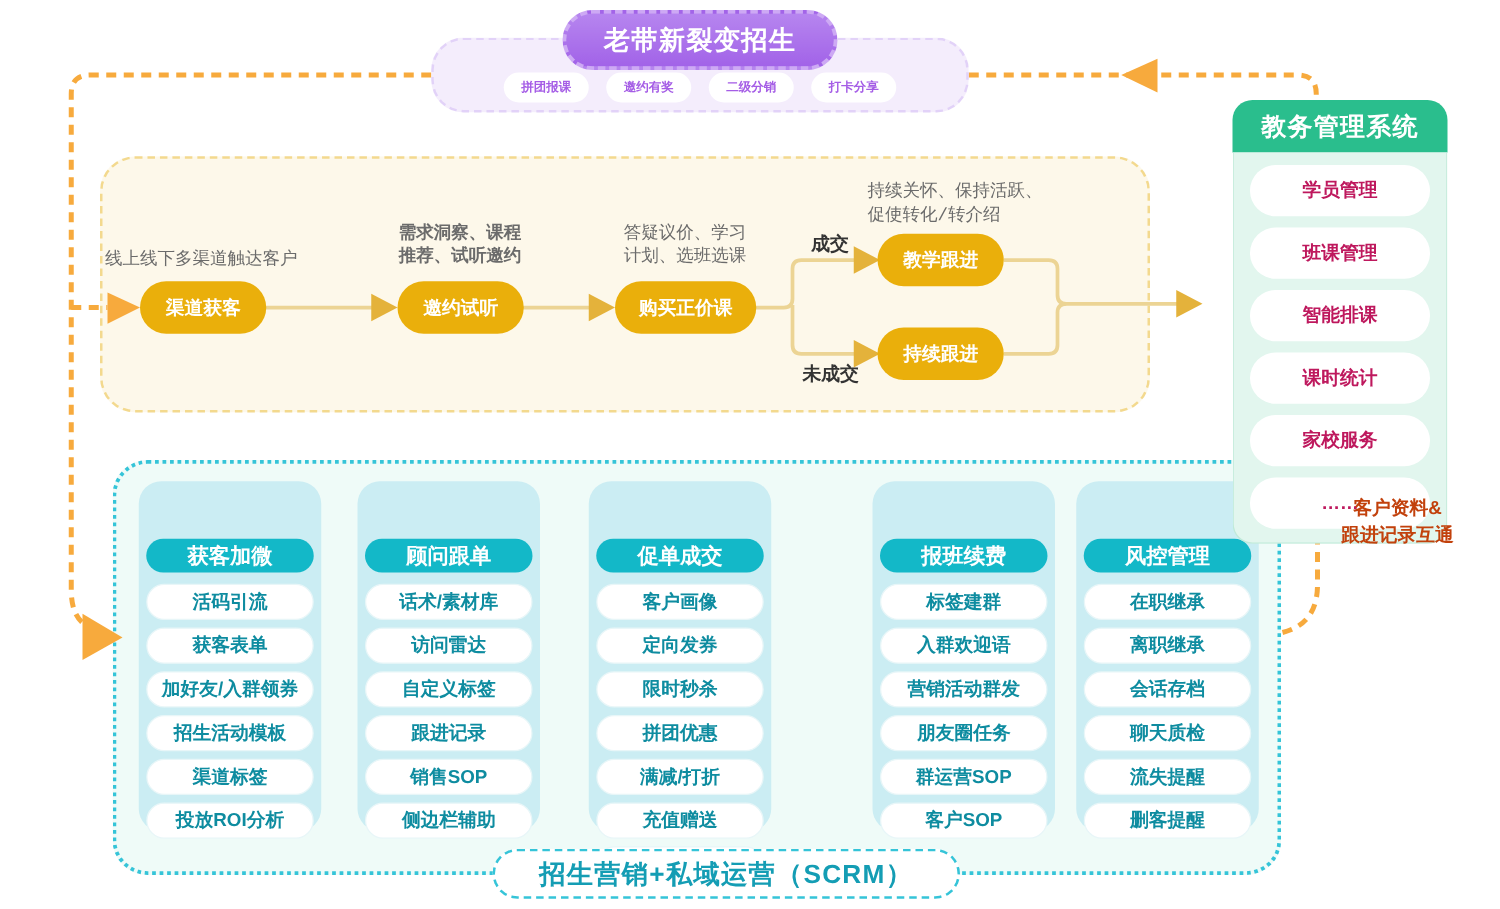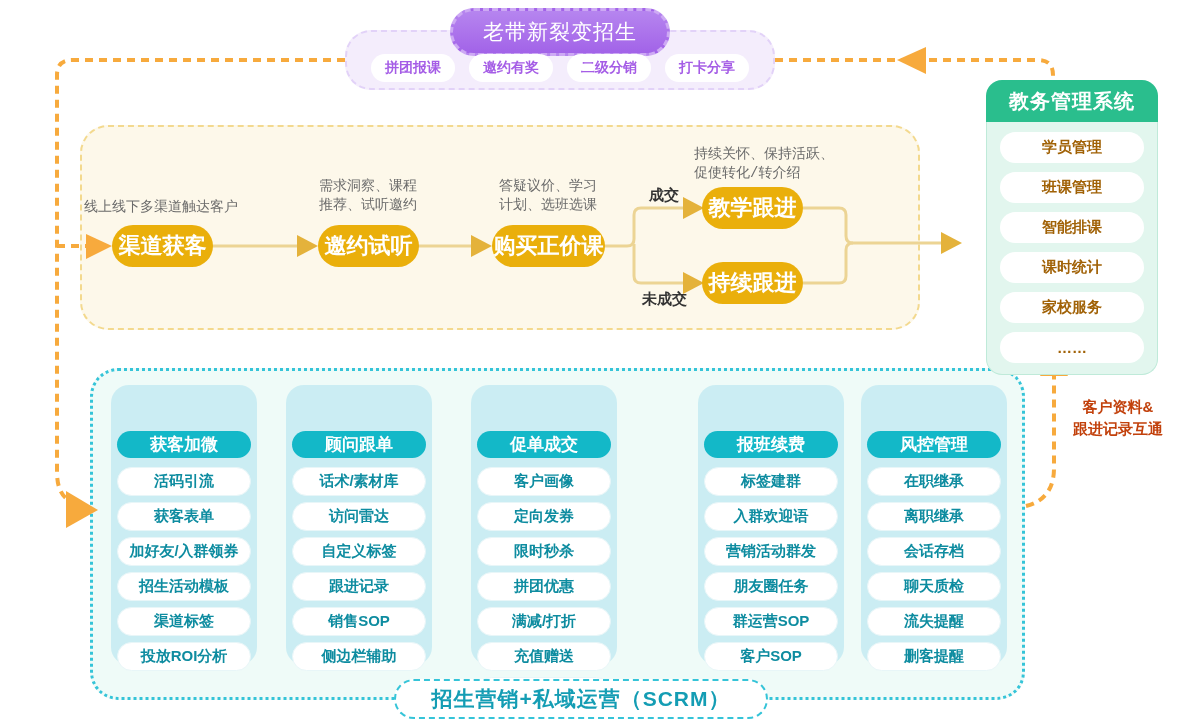--- a/index.html
+++ b/index.html
@@ -4,39 +4,39 @@
 <style>
   html,body{margin:0;padding:0;background:#fff;}
   body{font-family:"Liberation Sans","DejaVu Sans",sans-serif;}
   .canvas{position:relative;width:1200px;height:727px;background:#fff;overflow:hidden;}
   .abs{position:absolute;}
 
   
   .banner{left:345px;top:30px;width:430px;height:60px;background:#F4EDFC;border:2px dashed #E2D2F8;border-radius:26px;z-index:6;box-sizing:border-box;}
   .banner-title{position:absolute;left:50%;top:-24px;transform:translateX(-50%);
     background:linear-gradient(180deg,#B685EF,#A263E8);border:3px dashed #CDA9F4;border-radius:999px;
-    padding:7px 30px;color:#fff;font-size:21px;font-weight:normal;white-space:nowrap;letter-spacing:1px;}
+    padding:7px 30px;color:#fff;font-size:21px;font-weight:bold;white-space:nowrap;letter-spacing:1px;}
   .banner-pills{position:absolute;left:0;right:0;bottom:6px;display:flex;justify-content:center;gap:14px;}
-  .banner-pill{background:#fff;border-radius:999px;padding:5px 14px;color:#A55DE6;font-size:14px;font-weight:bold;white-space:nowrap;}
+  .banner-pill{background:#fff;border-radius:999px;padding:5px 14px;color:#A55DE6;font-size:10px;font-weight:bold;white-space:nowrap;}
 
   
   .flow-box{left:80px;top:125px;width:840px;height:205px;background:#FDF8EA;border:2px dashed #F3D98E;border-radius:28px;z-index:1;box-sizing:border-box;}
-  .node{position:absolute;height:42px;background:#EAAF0B;border-radius:999px;color:#fff;font-size:22px;font-weight:bold;
+  .node{position:absolute;height:42px;background:#EAAF0B;border-radius:999px;color:#fff;font-size:15px;font-weight:bold;
     display:flex;align-items:center;justify-content:center;z-index:6;white-space:nowrap;padding:0 14px;box-sizing:border-box;}
   .note{position:absolute;color:#6B6B6B;font-size:14px;line-height:19px;white-space:pre-line;z-index:6;}
   .note.center{text-align:center;}
   .branch-label{position:absolute;color:#333;font-size:15px;font-weight:bold;z-index:6;white-space:nowrap;}
 
   
   .edu-panel{left:963px;top:80px;width:172px;z-index:6;padding-left:23px;}
   .edu-header{background:#2ABE8D;border-radius:16px 16px 0 0;height:42px;display:flex;align-items:center;justify-content:center;
     color:#fff;font-size:20px;font-weight:bold;letter-spacing:1px;}
   .edu-body{background:#E2F6EE;border:1px solid #BFEAD9;border-top:none;border-radius:0 0 16px 16px;padding:10px 0 11px 0;}
-  .edu-pill{width:144px;height:31px;margin:0 auto 9px auto;background:#fff;border-radius:999px;
-    display:flex;align-items:center;justify-content:center;color:#a16207;font-size:15px;font-weight:bold;}
+  .edu-pill{width:144px;height:41px;margin:0 auto 9px auto;background:#fff;border-radius:999px;
+    display:flex;align-items:center;justify-content:center;color:#be185d;font-size:15px;font-weight:bold;}
   .edu-pill:last-child{margin-bottom:0;}
 
   
   .scrm-box{left:90px;top:368px;width:935px;height:332px;background:#EFFBF8;border:3px dotted #35C4D8;border-radius:28px;z-index:1;box-sizing:border-box;}
   .scrm-col{position:absolute;top:14px;width:146px;height:280px;background:#CBEDF3;border-radius:18px;padding:6px;box-sizing:border-box;z-index:2;}
   .col-header{height:27px;background:#13B8C8;border-radius:999px;display:flex;align-items:center;justify-content:center;
     color:#fff;font-size:17px;font-weight:bold;margin-bottom:9px;margin-top:40px;}
   .col-item{height:29px;background:#fff;border:1px solid #E8F6F8;border-radius:999px;margin-bottom:6px;
     display:flex;align-items:center;justify-content:center;color:#0E8CA0;font-size:15px;font-weight:bold;white-space:nowrap;box-sizing:border-box;}
   .scrm-footer{left:394px;top:679px;width:374px;height:40px;background:#fff;border:2px dashed #35C4D8;border-radius:999px;
@@ -90,21 +90,21 @@
       <span class="banner-pill">拼团报课</span>
       <span class="banner-pill">邀约有奖</span>
       <span class="banner-pill">二级分销</span>
       <span class="banner-pill">打卡分享</span>
     </div>
   </div>
 
   <div class="abs flow-box"></div>
 
   <div class="note abs" style="left:84px;top:197px;">线上线下多渠道触达客户</div>
-  <div class="note center abs" style="left:295px;top:176px;width:146px;">需求洞察、课程
+  <div class="note center abs" style="left:295px;top:176px;width:146px;font-weight:bold;">需求洞察、课程
 推荐、试听邀约</div>
   <div class="note center abs" style="left:475px;top:176px;width:146px;">答疑议价、学习
 计划、选班选课</div>
   <div class="note abs" style="left:694px;top:145px;font-family:Liberation Mono, monospace;">持续关怀、保持活跃、
 促使转化/转介绍</div>
 
   <div class="node" style="left:112px;top:225px;width:101px;">渠道获客</div>
   <div class="node" style="left:318px;top:225px;width:101px;">邀约试听</div>
   <div class="node" style="left:492px;top:225px;width:113px;">购买正价课</div>
   <div class="node" style="left:702px;top:187px;width:101px;">教学跟进</div>

